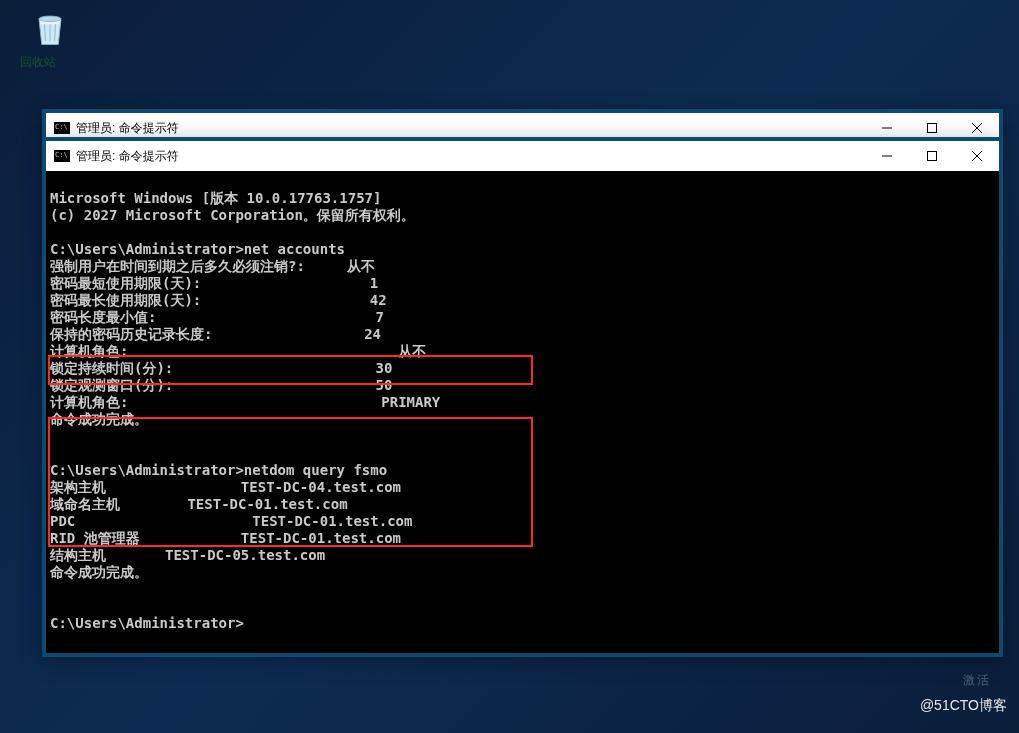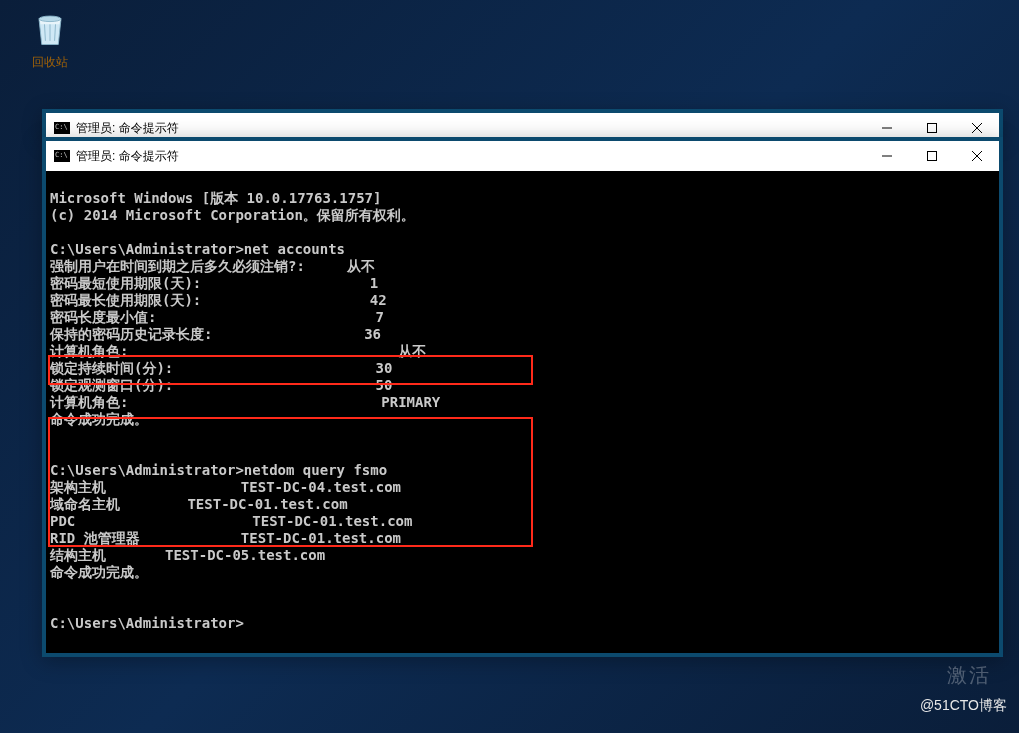--- a/index.html
+++ b/index.html
@@ -1,19 +1,19 @@
 <!DOCTYPE html>
 <html><head>
 <meta charset="utf-8">
 <style>
   * { margin:0; padding:0; box-sizing:border-box; }
   html,body { width:1019px; height:733px; overflow:hidden; font-family:"Segoe UI","Microsoft YaHei",Arial,sans-serif; }
   body { background:linear-gradient(135deg,#0a1e3a 0%,#0d2b52 50%,#0a1e3a 100%); position:relative; }
 
-  .desktop-icon { position:absolute; top:6px; left:20px; width:60px; text-align:center; color:#a16207; font-size:12px; }
+  .desktop-icon { position:absolute; top:6px; left:20px; width:60px; color:#14532d; font-size:12px; }
   .desktop-icon .bin { width:44px; height:44px; margin:0 auto 4px; position:relative; }
   .desktop-icon .bin svg { width:44px; height:44px; }
 
   .window { position:absolute; background:#fff; border:4px solid #0c4a6e; box-shadow:0 4px 20px rgba(0,0,0,.3); }
   .window.back { top:109px; left:42px; width:961px; height:30px; }
   .window.front { top:137px; left:42px; width:961px; height:520px; display:flex; flex-direction:column; }
 
   .titlebar { height:30px; background:#fff; display:flex; align-items:center; font-size:12px; color:#000; }
   .titlebar .app-icon { width:16px; height:12px; background:#000; margin:0 6px 0 8px; position:relative; }
   .titlebar .app-icon::after { content:"C:\\"; color:#c0c0c0; font-size:7px; font-family:monospace; position:absolute; top:1px; left:1px; }
@@ -22,21 +22,21 @@
   .winbtn { width:45px; height:29px; display:flex; align-items:center; justify-content:center; cursor:pointer; }
   .winbtn svg { width:10px; height:10px; }
 
   .term { flex:1; background:#000; color:#c9c9c9; font-family:"NSimSun","SimSun","Consolas",monospace; font-size:14px; line-height:17px; padding:2px 4px; white-space:pre; position:relative; overflow:hidden; letter-spacing:0; }
   .term .line { white-space:pre;font-weight:bold; }
   .hl-box { position:absolute; border:2px solid #ff2a1a; pointer-events:none; }
   .hl1 { top:184px; left:2px; width:485px; height:30px; }
   .hl2 { top:246px; left:2px; width:485px; height:130px; }
 
   .watermark { position:absolute; right:12px; bottom:18px; color:#e8e8e8; font-size:14px; font-weight:500; }
-  .activate { position:absolute; right:28px; bottom:44px; color:rgba(255,255,255,.28); font-size:20px; font-family:"Microsoft YaHei"; letter-spacing:2px; }
+  .activate { position:absolute; right:28px; bottom:44px; color:rgba(255,255,255,.28); font-size:12px; font-family:"Microsoft YaHei"; letter-spacing:2px; }
 </style>
 </head>
 <body>
 
 <div class="desktop-icon">
   <div class="bin">
     <svg viewBox="0 0 48 48">
       <path d="M12 14 L36 14 L33 42 L15 42 Z" fill="#cfe8f5" stroke="#8ab5c9" stroke-width="1"></path>
       <path d="M12 14 L36 14 L34 20 L14 20 Z" fill="#e8f4fa"></path>
       <ellipse cx="24" cy="14" rx="12" ry="3" fill="#b8d9e8" stroke="#8ab5c9" stroke-width="1"></ellipse>
@@ -85,28 +85,28 @@
         </svg>
       </div>
     <div class="winbtn close">
         <svg viewBox="0 0 10 10">
           <path d="M0 0 L10 10 M10 0 L0 10" stroke="#000" stroke-width="1"></path>
         </svg>
       </div>
   </div>
   <div class="term">
 <span class="line">Microsoft Windows [版本 10.0.17763.1757]</span>
-<span class="line">(c) 2014 Microsoft Corporation。保留所有权利。</span>
+<span class="line">(c) 2027 Microsoft Corporation。保留所有权利。</span>
 <span class="line"> </span>
 <span class="line">C:\Users\Administrator&gt;net accounts</span>
 <span class="line">强制用户在时间到期之后多久必须注销?:     从不</span>
 <span class="line">密码最短使用期限(天):                    1</span>
 <span class="line">密码最长使用期限(天):                    42</span>
 <span class="line">密码长度最小值:                          7</span>
-<span class="line">保持的密码历史记录长度:                  36</span>
+<span class="line">保持的密码历史记录长度:                  24</span>
 <span class="line">计算机角色:                                从不</span>
 <span class="line">锁定持续时间(分):                        30</span>
 <span class="line">锁定观测窗口(分):                        50</span>
 <span class="line">计算机角色:                              PRIMARY</span>
 <span class="line">命令成功完成。</span>
 <span class="line"> </span>
 <span class="line"> </span>
 <span class="line">C:\Users\Administrator&gt;netdom query fsmo</span>
 <span class="line">架构主机                TEST-DC-04.test.com</span>
 <span class="line">域命名主机        TEST-DC-01.test.com</span>

